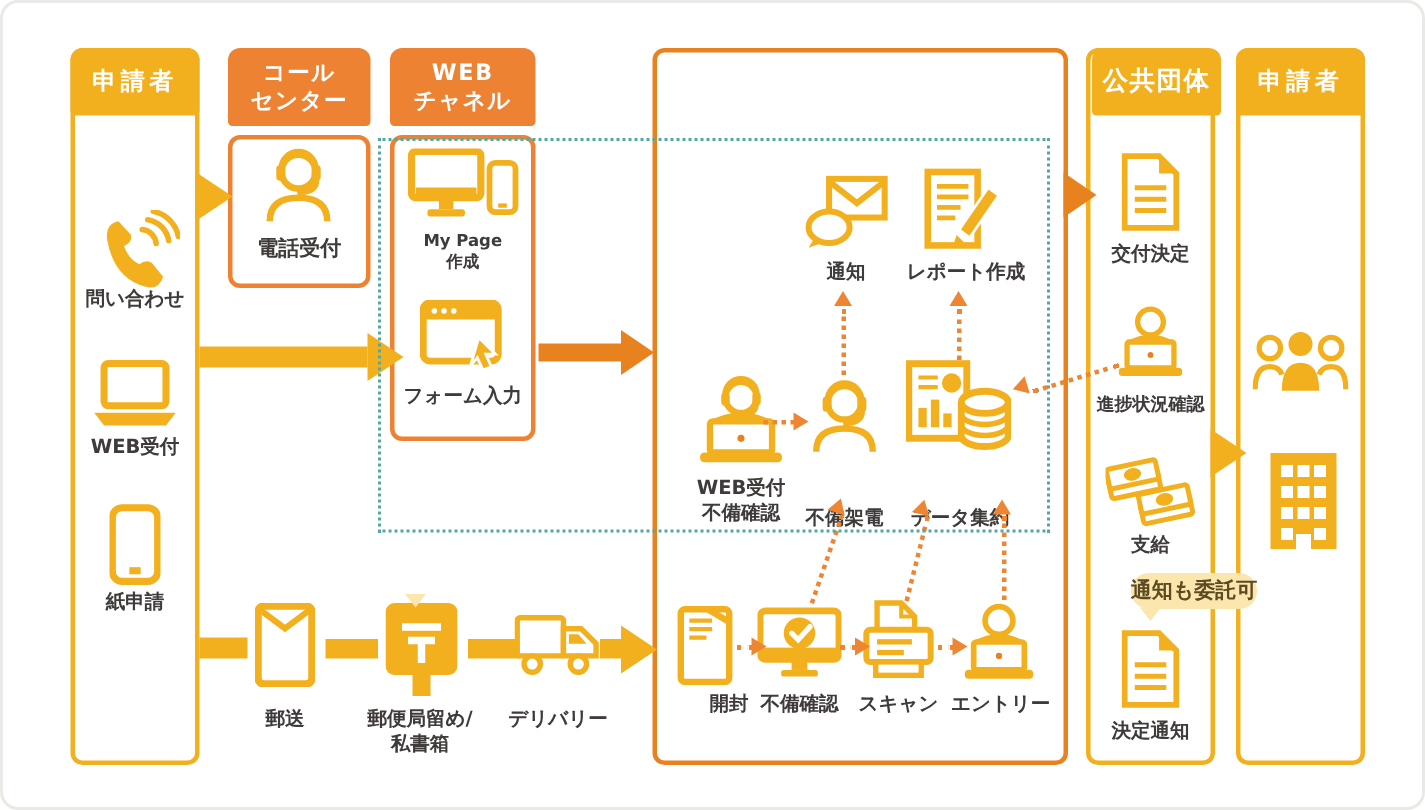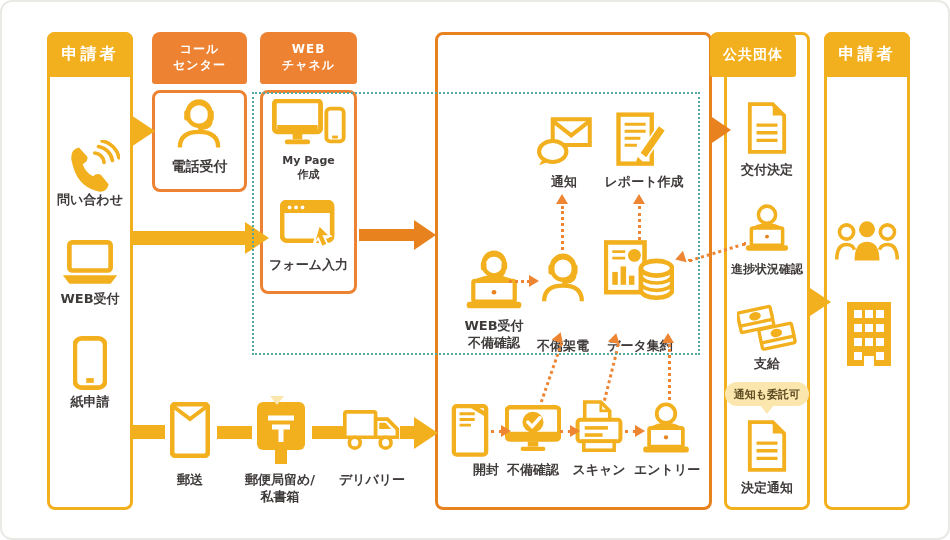--- a/index.html
+++ b/index.html
@@ -9,21 +9,21 @@
   *{box-sizing:border-box;margin:0;padding:0}
   body{background:#fff;font-family:"DejaVu Sans","Liberation Sans",sans-serif;}
   .stage{position:relative;width:950px;height:540px;background:#fff;
          border:2px solid #E9E9E6;border-radius:12px;overflow:hidden}
   .abs{position:absolute}
   .col{border:3px solid var(--yellow);border-radius:8px;background:#fff;z-index:2}
   .obox{border:3px solid var(--orange);border-radius:8px;background:#fff;z-index:2}
   .chead{background:var(--yellow);color:#fff;font-weight:bold;text-align:center;
          display:flex;flex-direction:column;align-items:center;justify-content:center;
          border-radius:8px 8px 3px 3px;z-index:3;letter-spacing:3px;font-size:16px;line-height:1.3}
-  .chead.o{background:var(--orange);letter-spacing:1px;font-size:12px}
+  .chead.o{background:var(--orange);letter-spacing:1px;font-size:15px}
   .lbl{font-weight:bold;color:var(--text);font-size:13px;text-align:center;line-height:1.3;
        white-space:nowrap;z-index:4}
   .icon{color:var(--yellow);z-index:3;display:block}
   .icon svg{display:block;width:100%;height:100%}
   .shaft{background:var(--yellow);z-index:2}
   .shaft.o{background:var(--orange2)}
   .dash{background:var(--yellow);height:13px;z-index:2}
   .tri{width:0;height:0;z-index:3}
   .tri-r-y{border-top:16px solid transparent;border-bottom:16px solid transparent;border-left:24px solid var(--yellow)}
   .tri-r-o{border-top:15px solid transparent;border-bottom:15px solid transparent;border-left:22px solid var(--orange2)}
@@ -250,21 +250,21 @@
   <div class="abs tri dtri-up" style="left:551px;top:330px;transform:rotate(19deg)"></div>
   <div class="abs vdot" style="left:615px;top:342px;height:58px;transform:rotate(14deg);transform-origin:top left"></div>
   <div class="abs tri dtri-up" style="left:607px;top:331px;transform:rotate(14deg)"></div>
   <div class="abs vdot" style="left:666px;top:342px;height:56px"></div>
   <div class="abs tri dtri-up" style="left:660px;top:331px"></div>
 
   <div class="abs hdot" style="left:684px;top:240px;width:60px;transform:rotate(-17deg);transform-origin:right center"></div>
   <div class="abs tri dtri-left" style="left:673px;top:250px;transform:rotate(-17deg)"></div>
 
   <div class="abs col" style="left:722px;top:30px;width:86px;height:478px"></div>
-  <div class="abs chead" style="left:708px;top:30px;width:86px;height:45px;font-size:14px;letter-spacing:1px">
+  <div class="abs chead" style="left:726px;top:30px;width:86px;height:45px;font-size:17px;letter-spacing:1px">
     <span>公共団体</span>
   </div>
   <div class="abs icon" style="left:744px;top:98px;width:42px;height:56px">
     <svg viewBox="0 0 44 58">
         <path d="M4 4 h24 l12 12 v38 h-36 z" fill="#fff" stroke="currentColor" stroke-width="4"></path>
         <path d="M28 4 v12 h12 z" fill="currentColor"></path>
         <path d="M11 26 h22 M11 34 h22 M11 42 h22" stroke="currentColor" stroke-width="3.5"></path>
       </svg>
   </div>
   <div class="abs lbl" style="left:722px;top:160px;width:86px">交付決定</div>
@@ -286,21 +286,21 @@
           <ellipse cx="22" cy="16" rx="7" ry="5" fill="currentColor"></ellipse>
         </g>
         <g transform="rotate(-12 48 40)">
           <rect x="28" y="36" width="40" height="16" rx="2" fill="#fff" stroke="currentColor" stroke-width="4"></rect>
           <rect x="28" y="28" width="40" height="16" rx="2" fill="#fff" stroke="currentColor" stroke-width="4"></rect>
           <ellipse cx="48" cy="36" rx="7" ry="5" fill="currentColor"></ellipse>
         </g>
       </svg>
   </div>
   <div class="abs lbl" style="left:722px;top:354px;width:86px">支給</div>
-  <div class="abs bubble" style="left:723px;top:380px;width:84px;height:24px;font-size:11px">通知も委託可</div>
+  <div class="abs bubble" style="left:752px;top:380px;width:84px;height:24px;font-size:14px">通知も委託可</div>
   <div class="abs bubble-tail" style="left:758px;top:403px"></div>
   <div class="abs icon" style="left:744px;top:416px;width:42px;height:56px">
     <svg viewBox="0 0 44 58">
         <path d="M4 4 h24 l12 12 v38 h-36 z" fill="#fff" stroke="currentColor" stroke-width="4"></path>
         <path d="M28 4 v12 h12 z" fill="currentColor"></path>
         <path d="M11 26 h22 M11 34 h22 M11 42 h22" stroke="currentColor" stroke-width="3.5"></path>
       </svg>
   </div>
   <div class="abs lbl" style="left:722px;top:478px;width:86px">決定通知</div>
 

